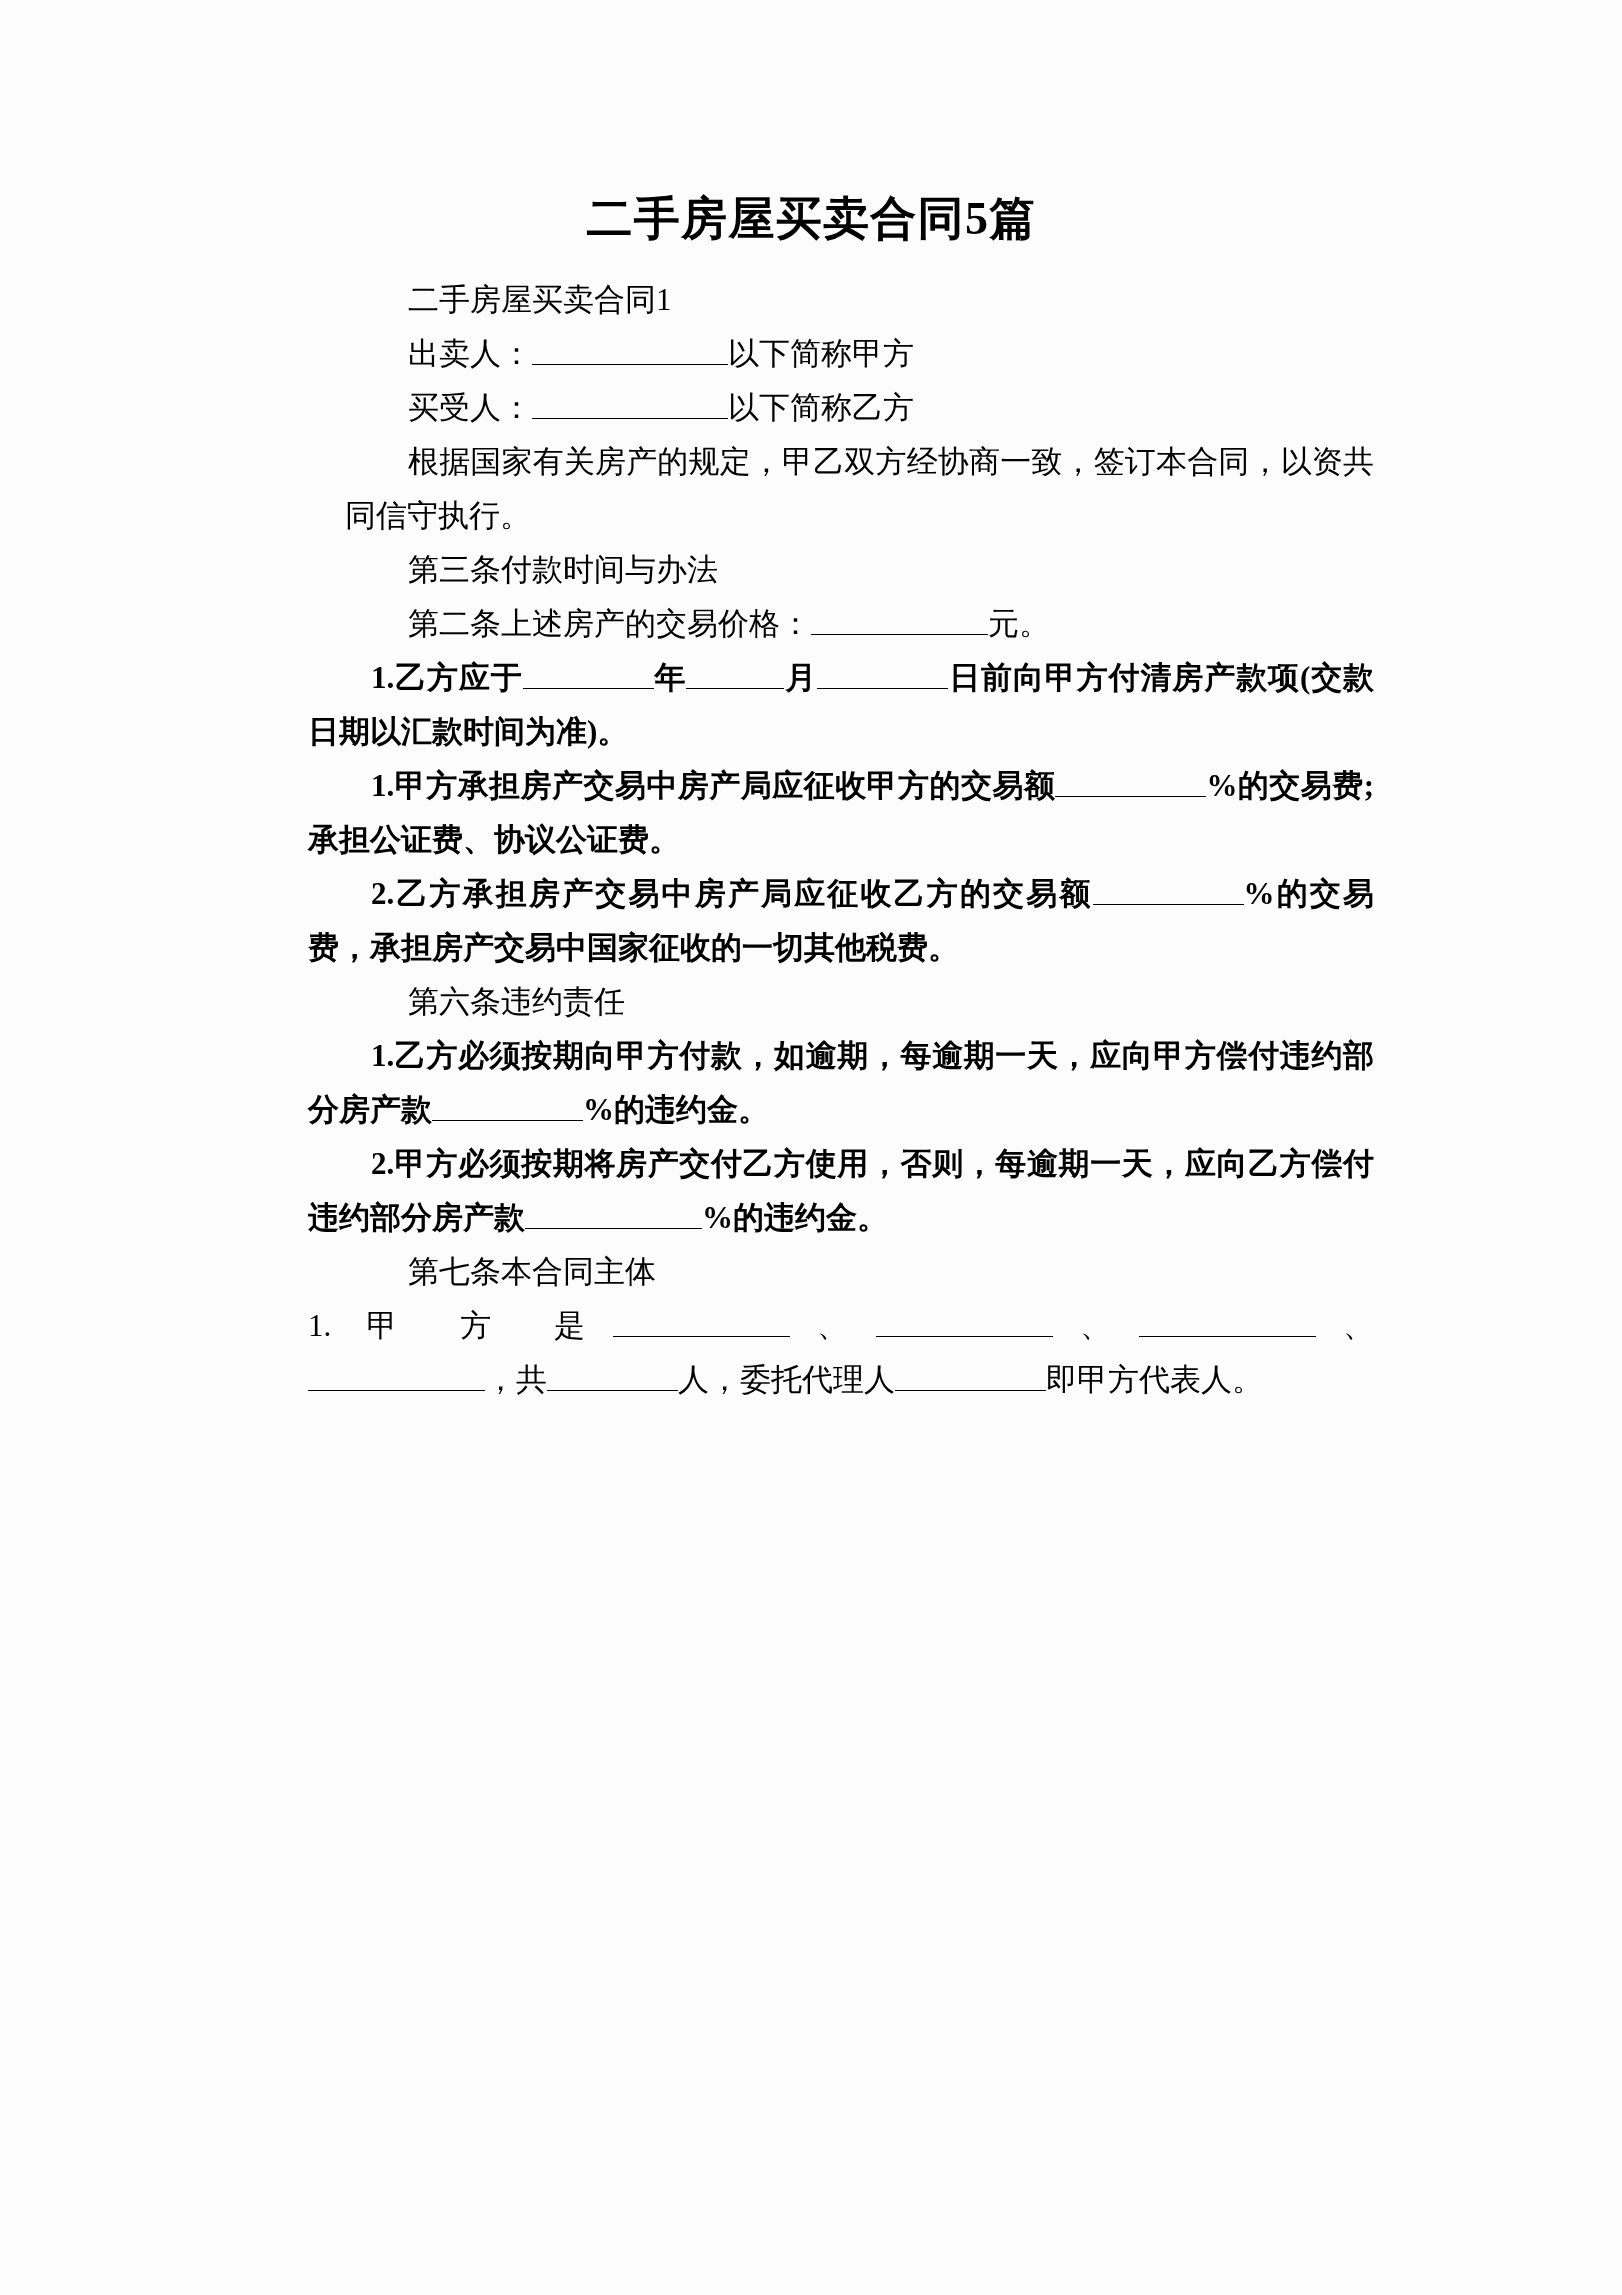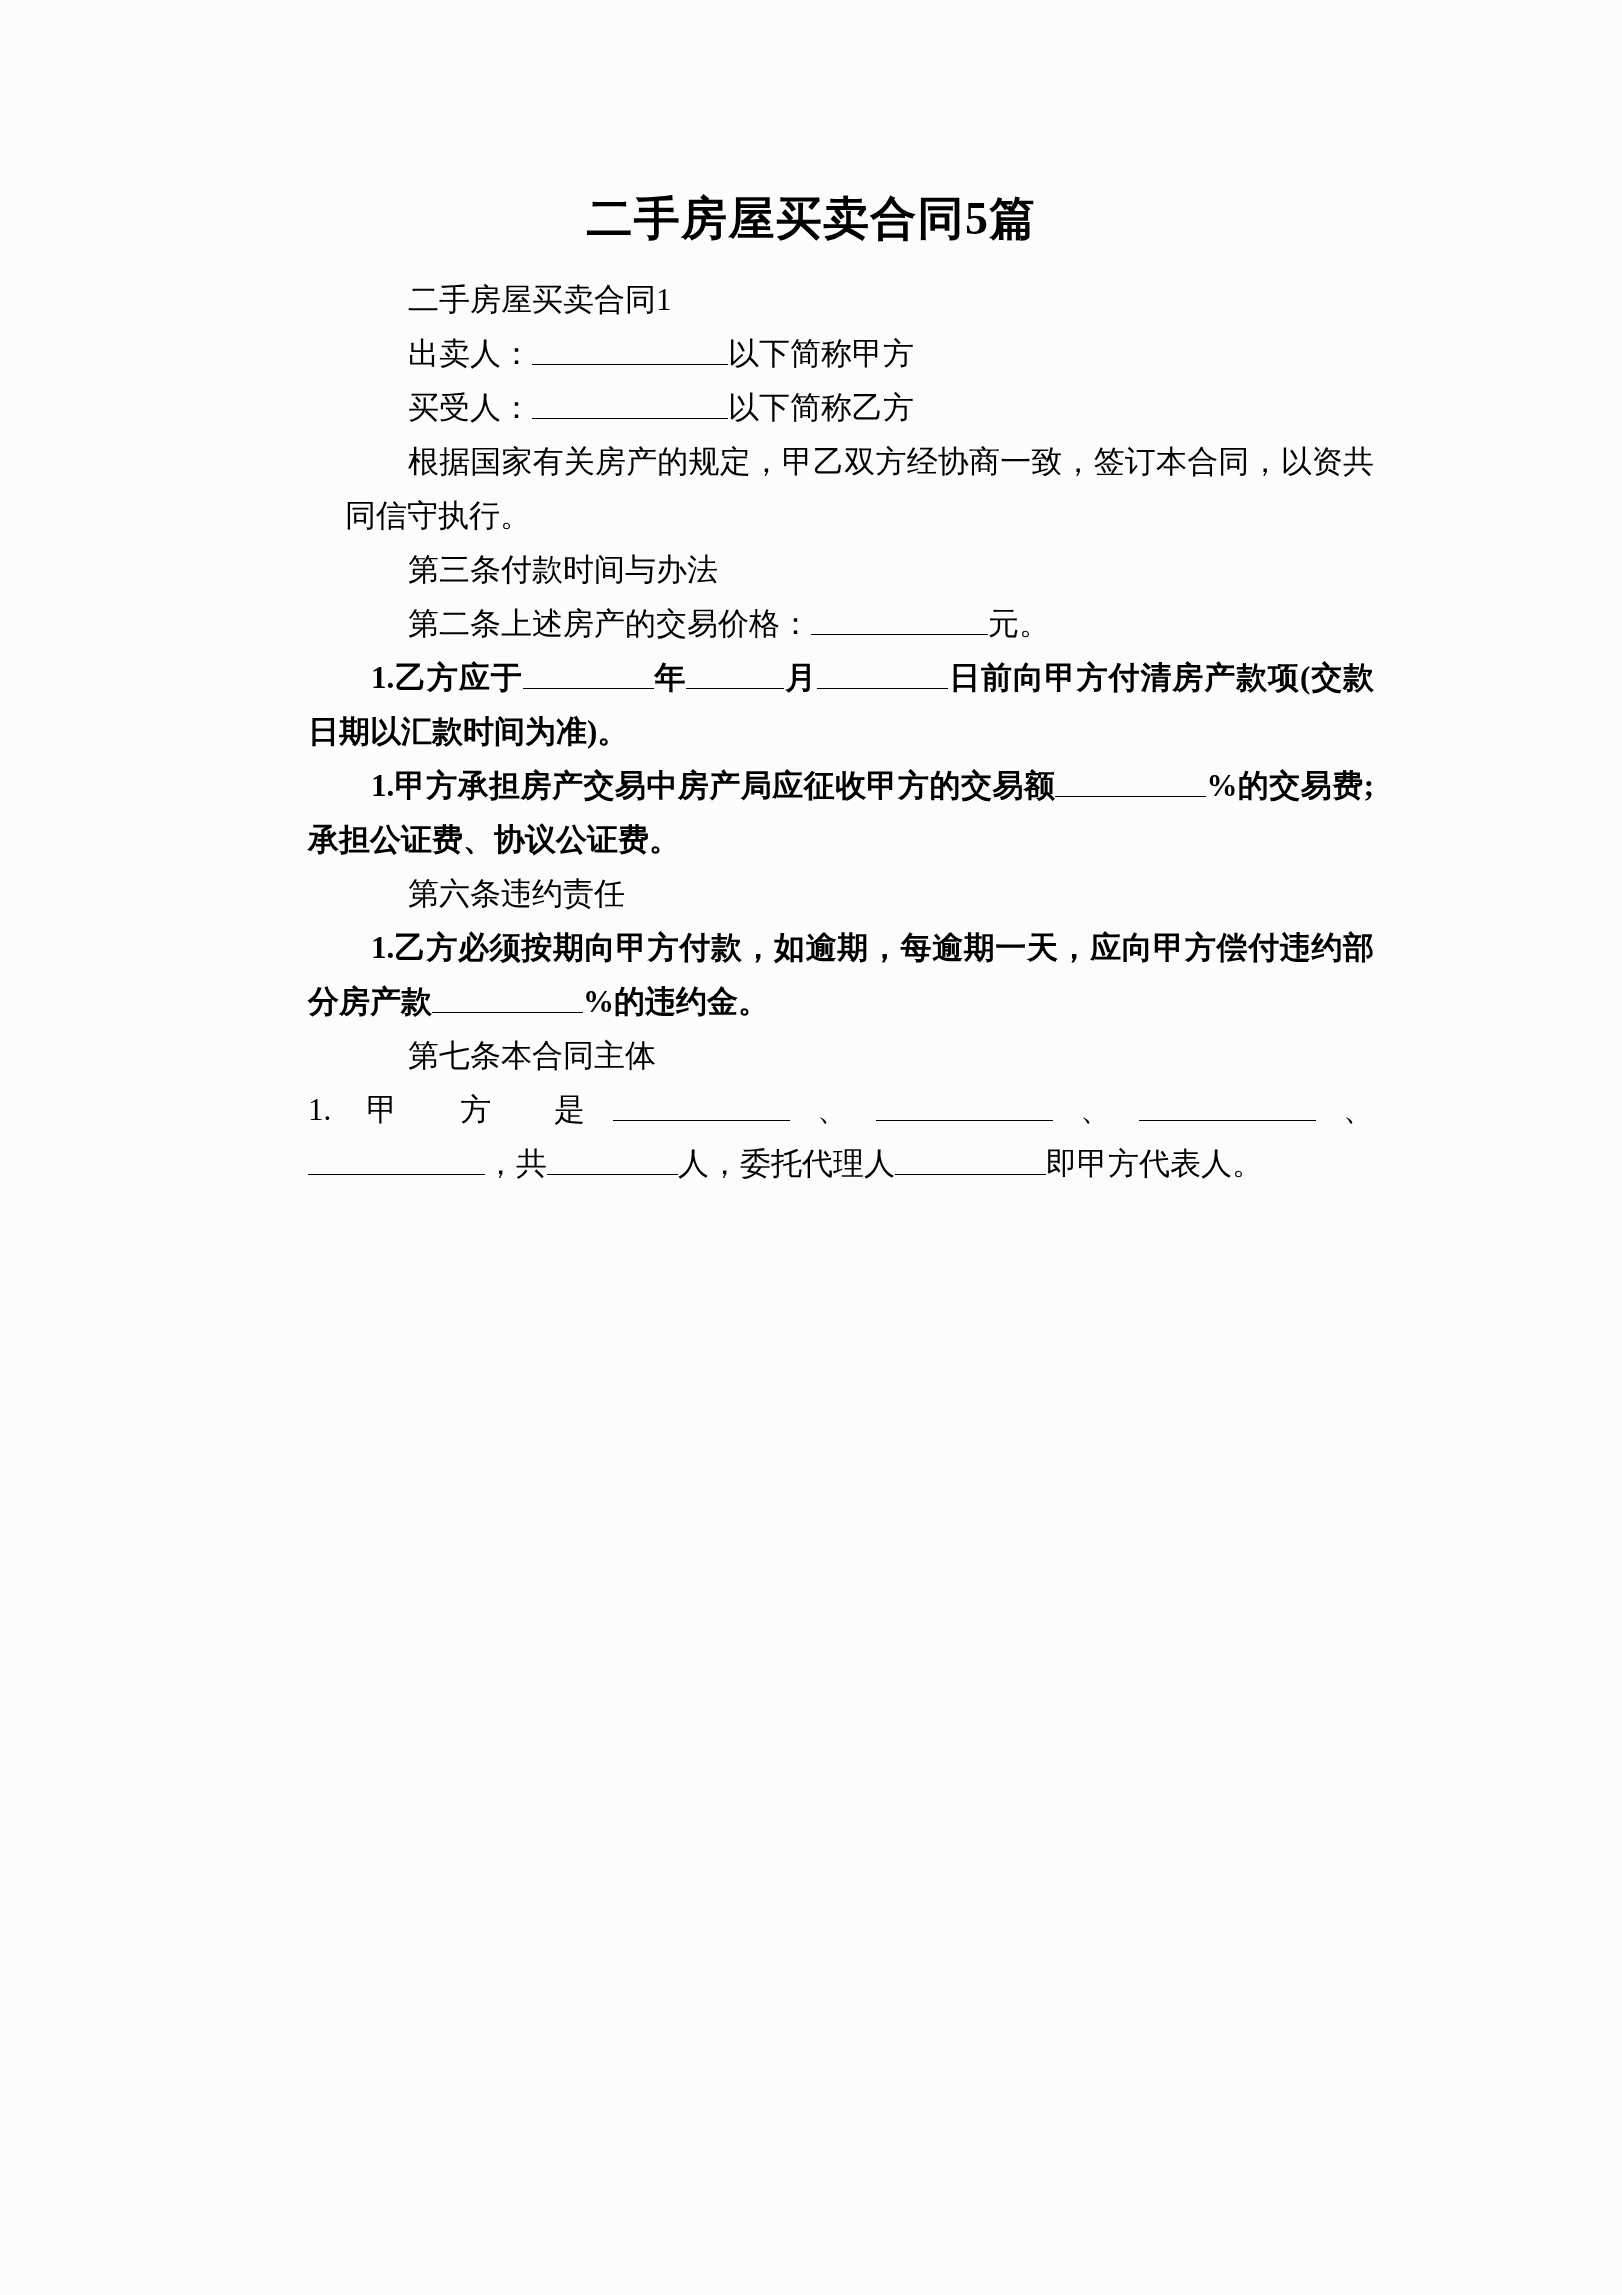--- a/index.html
+++ b/index.html
@@ -95,25 +95,27 @@
 
     <p class="para indent"><span>第二条上述房产的交易价格：</span><span class="blank b-xl"></span><span>元。</span></p>
 
     <p class="para sub-indent"><span>1.乙方应于</span><span class="blank b-md"></span><span>年</span><span class="blank b-sm"></span><span>月</span><span class="blank b-md"></span><span>日前向甲方付清房产款项(交款日期以汇款时间为准)。</span></p>
 
 
 
 
     <p class="para sub-indent"><span>1.甲方承担房产交易中房产局应征收甲方的交易额</span><span class="blank b-lg"></span><span>%的交易费;承担公证费、协议公证费。</span></p>
 
+    <p class="para sub-indent"><span>2.乙方承担房产交易中房产局应征收乙方的交易额</span><span class="blank b-lg"></span><span>%的交易费，承担房产交易中国家征收的一切其他税费。</span></p>
 
     <p class="para indent">第六条违约责任</p>
 
     <p class="para sub-indent"><span>1.乙方必须按期向甲方付款，如逾期，每逾期一天，应向甲方偿付违约部分房产款</span><span class="blank b-lg"></span><span>%的违约金。</span></p>
 
+    <p class="para sub-indent"><span>2.甲方必须按期将房产交付乙方使用，否则，每逾期一天，应向乙方偿付违约部分房产款</span><span class="blank b-xl"></span><span>%的违约金。</span></p>
 
     <p class="para indent">第七条本合同主体</p>
 
     <p class="para spread"><span>1. 甲 方 是</span><span class="blank b-xl"></span><span>、</span><span class="blank b-xl"></span><span>、</span><span class="blank b-xl"></span><span>、</span></p>
 
     <p class="para"><span class="blank b-xl"></span><span>，共</span><span class="blank b-md"></span><span>人，委托代理人</span><span class="blank b-lg"></span><span>即甲方代表人。</span></p>
 
   </div>
 </div>
 

